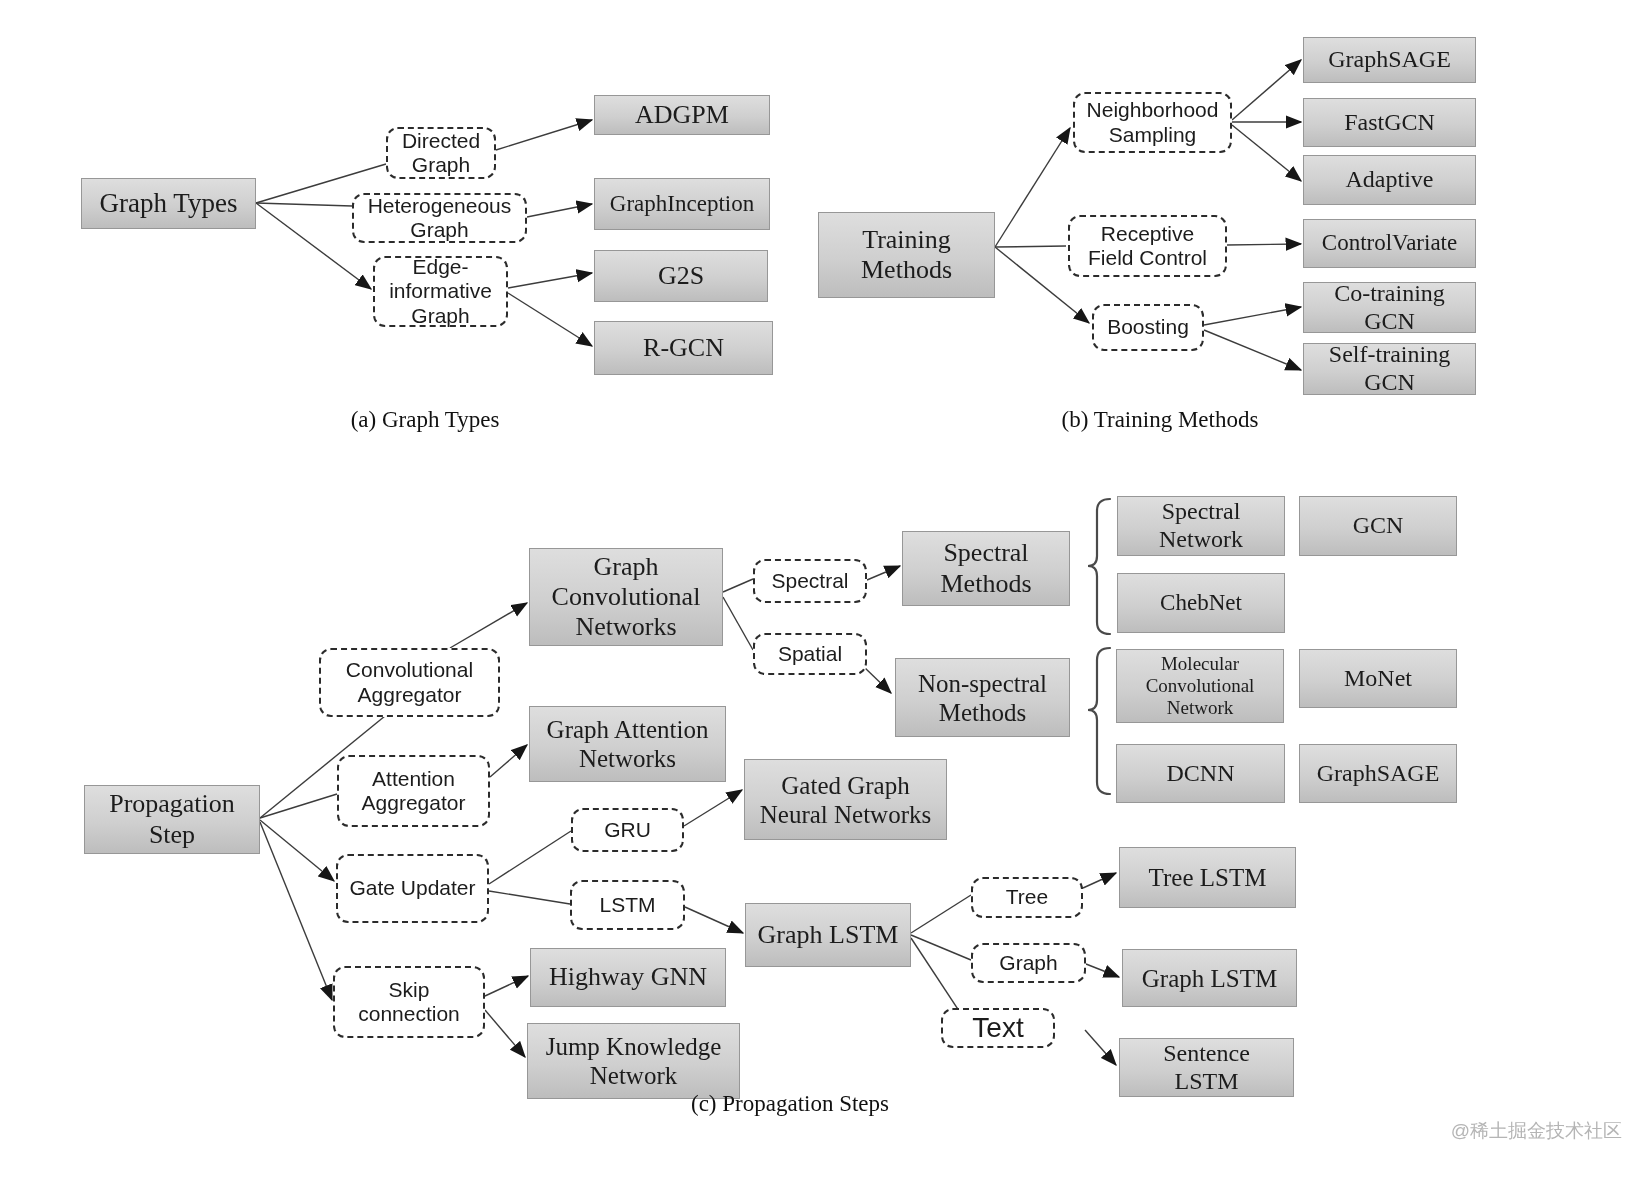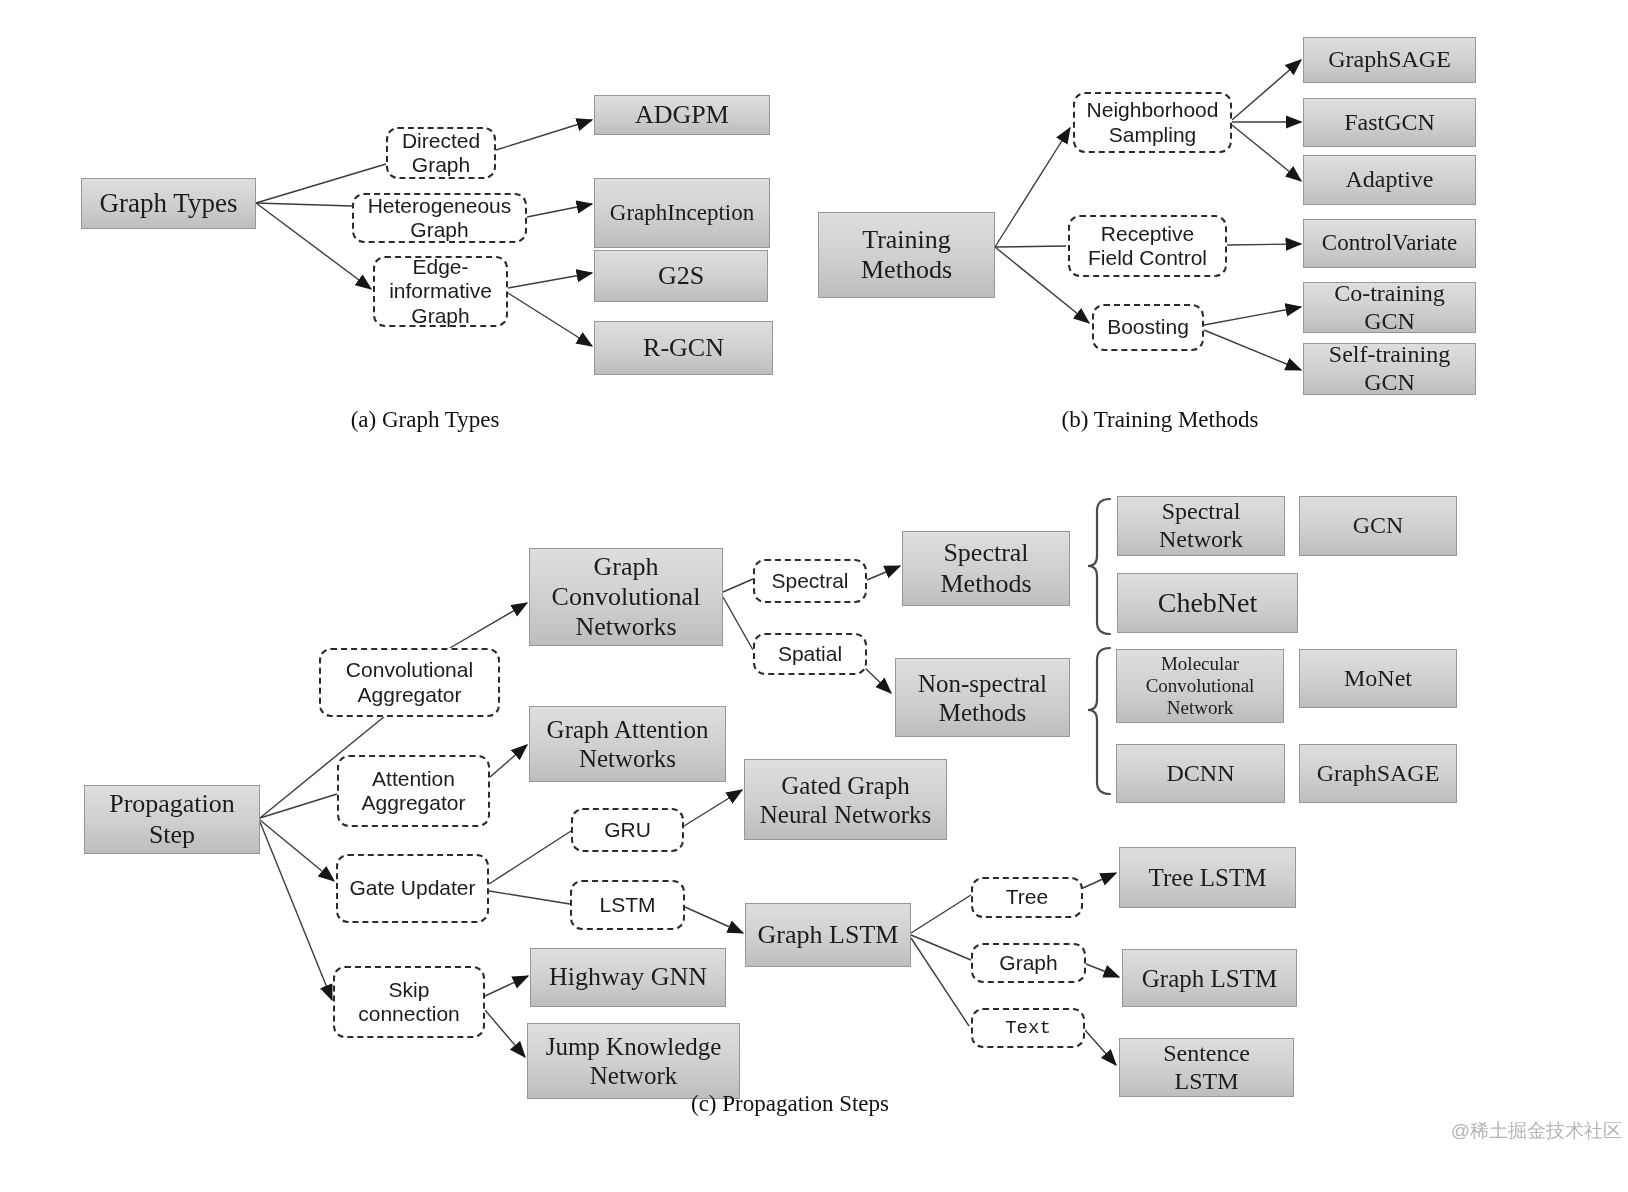--- a/index.html
+++ b/index.html
@@ -77,21 +77,21 @@
       <path stroke="#4a4a4a" stroke-width="2.2" stroke-linecap="round" d="M 1110 499 Q 1097 499 1097 511 L 1097 556 Q 1097 566 1088 566 Q 1097 566 1097 576 L 1097 622 Q 1097 634 1110 634"></path>
       <path stroke="#4a4a4a" stroke-width="2.2" stroke-linecap="round" d="M 1110 648 Q 1097 648 1097 660 L 1097 700 Q 1097 710 1088 710 Q 1097 710 1097 720 L 1097 782 Q 1097 794 1110 794"></path>
     </g>
   </svg>
 
   <div class="node solid" style="left:81px;top:178px;width:175px;height:51px;font-size:27px;">Graph Types</div>
   <div class="node dashed" style="left:386px;top:127px;width:110px;height:52px;font-size:21px;">Directed Graph</div>
   <div class="node dashed" style="left:352px;top:193px;width:175px;height:50px;font-size:21px;">Heterogeneous Graph</div>
   <div class="node dashed" style="left:373px;top:256px;width:135px;height:71px;font-size:21px;">Edge-informative Graph</div>
   <div class="node solid" style="left:594px;top:95px;width:176px;height:40px;font-size:26px;">ADGPM</div>
-  <div class="node solid" style="left:594px;top:178px;width:176px;height:70px;font-size:23px;">GraphInception</div>
+  <div class="node solid" style="left:594px;top:178px;width:176px;height:52px;font-size:23px;">GraphInception</div>
   <div class="node solid" style="left:594px;top:250px;width:174px;height:52px;font-size:26px;">G2S</div>
   <div class="node solid" style="left:594px;top:321px;width:179px;height:54px;font-size:26px;">R-GCN</div>
   <div class="caption" style="left:300px;top:407px;width:250px;">(a) Graph Types</div>
 
   <div class="node solid" style="left:818px;top:212px;width:177px;height:86px;font-size:26px;">Training Methods</div>
   <div class="node dashed" style="left:1073px;top:92px;width:159px;height:61px;font-size:21px;">Neighborhood Sampling</div>
   <div class="node dashed" style="left:1068px;top:215px;width:159px;height:62px;font-size:21px;">Receptive Field Control</div>
   <div class="node dashed" style="left:1092px;top:304px;width:112px;height:47px;font-size:21px;">Boosting</div>
   <div class="node solid" style="left:1303px;top:37px;width:173px;height:46px;font-size:24px;">GraphSAGE</div>
   <div class="node solid" style="left:1303px;top:98px;width:173px;height:49px;font-size:24px;">FastGCN</div>
@@ -113,27 +113,27 @@
   <div class="node dashed" style="left:753px;top:559px;width:114px;height:44px;font-size:21px;">Spectral</div>
   <div class="node dashed" style="left:753px;top:633px;width:114px;height:42px;font-size:21px;">Spatial</div>
   <div class="node solid" style="left:902px;top:531px;width:168px;height:75px;font-size:26px;">Spectral Methods</div>
   <div class="node solid" style="left:895px;top:658px;width:175px;height:79px;font-size:25px;">Non-spectral Methods</div>
   <div class="node solid" style="left:744px;top:759px;width:203px;height:81px;font-size:25px;">Gated Graph Neural Networks</div>
   <div class="node solid" style="left:745px;top:903px;width:166px;height:64px;font-size:26px;">Graph LSTM</div>
   <div class="node solid" style="left:530px;top:948px;width:196px;height:59px;font-size:26px;">Highway GNN</div>
   <div class="node solid" style="left:527px;top:1023px;width:213px;height:76px;font-size:25px;">Jump Knowledge Network</div>
   <div class="node solid" style="left:1117px;top:496px;width:168px;height:60px;font-size:24px;">Spectral Network</div>
   <div class="node solid" style="left:1299px;top:496px;width:158px;height:60px;font-size:24px;">GCN</div>
-  <div class="node solid" style="left:1117px;top:573px;width:181px;height:60px;font-size:28px;">ChebNet</div>
+  <div class="node solid" style="left:1117px;top:573px;width:168px;height:60px;font-size:23px;">ChebNet</div>
   <div class="node solid" style="left:1116px;top:649px;width:168px;height:74px;font-size:19px;">Molecular Convolutional Network</div>
   <div class="node solid" style="left:1299px;top:649px;width:158px;height:59px;font-size:24px;">MoNet</div>
   <div class="node solid" style="left:1116px;top:744px;width:169px;height:59px;font-size:24px;">DCNN</div>
   <div class="node solid" style="left:1299px;top:744px;width:158px;height:59px;font-size:24px;">GraphSAGE</div>
   <div class="node dashed" style="left:971px;top:877px;width:112px;height:41px;font-size:21px;">Tree</div>
   <div class="node dashed" style="left:971px;top:943px;width:115px;height:40px;font-size:21px;">Graph</div>
-  <div class="node dashed" style="left:971px;top:1008px;width:114px;height:40px;font-size:19px;font-family:Liberation Mono, monospace;">Text</div>
+  <div class="node dashed" style="left:941px;top:1008px;width:114px;height:40px;font-size:28px;">Text</div>
   <div class="node solid" style="left:1119px;top:847px;width:177px;height:61px;font-size:25px;">Tree LSTM</div>
   <div class="node solid" style="left:1122px;top:949px;width:175px;height:58px;font-size:25px;">Graph LSTM</div>
   <div class="node solid" style="left:1119px;top:1038px;width:175px;height:59px;font-size:24px;padding:8px 26px;">Sentence LSTM</div>
   <div class="caption" style="left:660px;top:1091px;width:260px;">(c) Propagation Steps</div>
 
   <div class="watermark" style="right:6px;top:1118px;position:absolute;">@稀土掘金技术社区</div>
 </div>
 
 </body></html>

